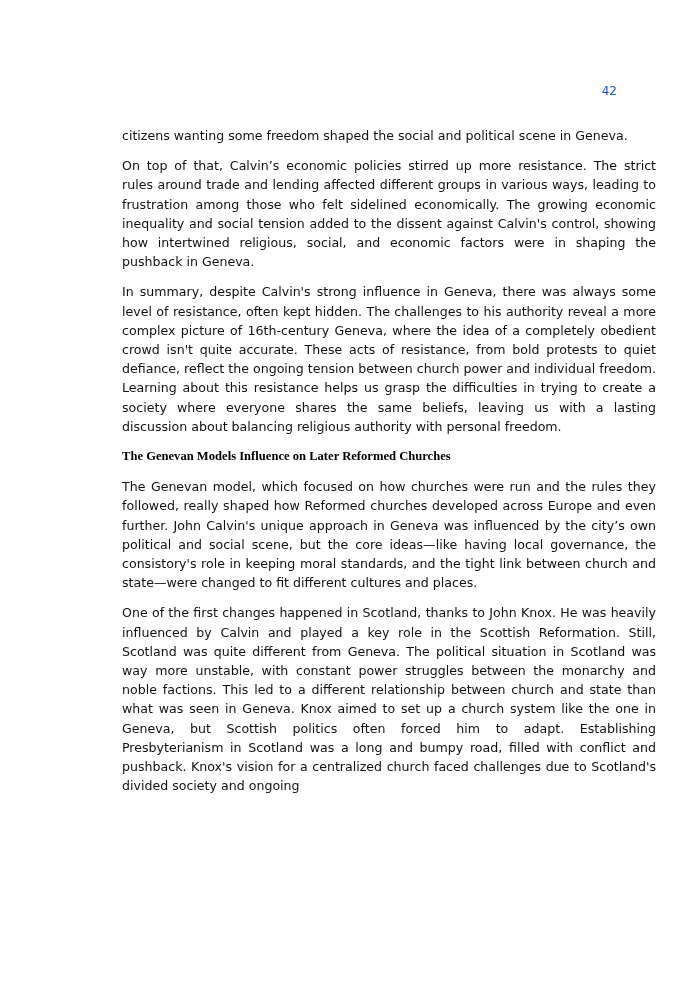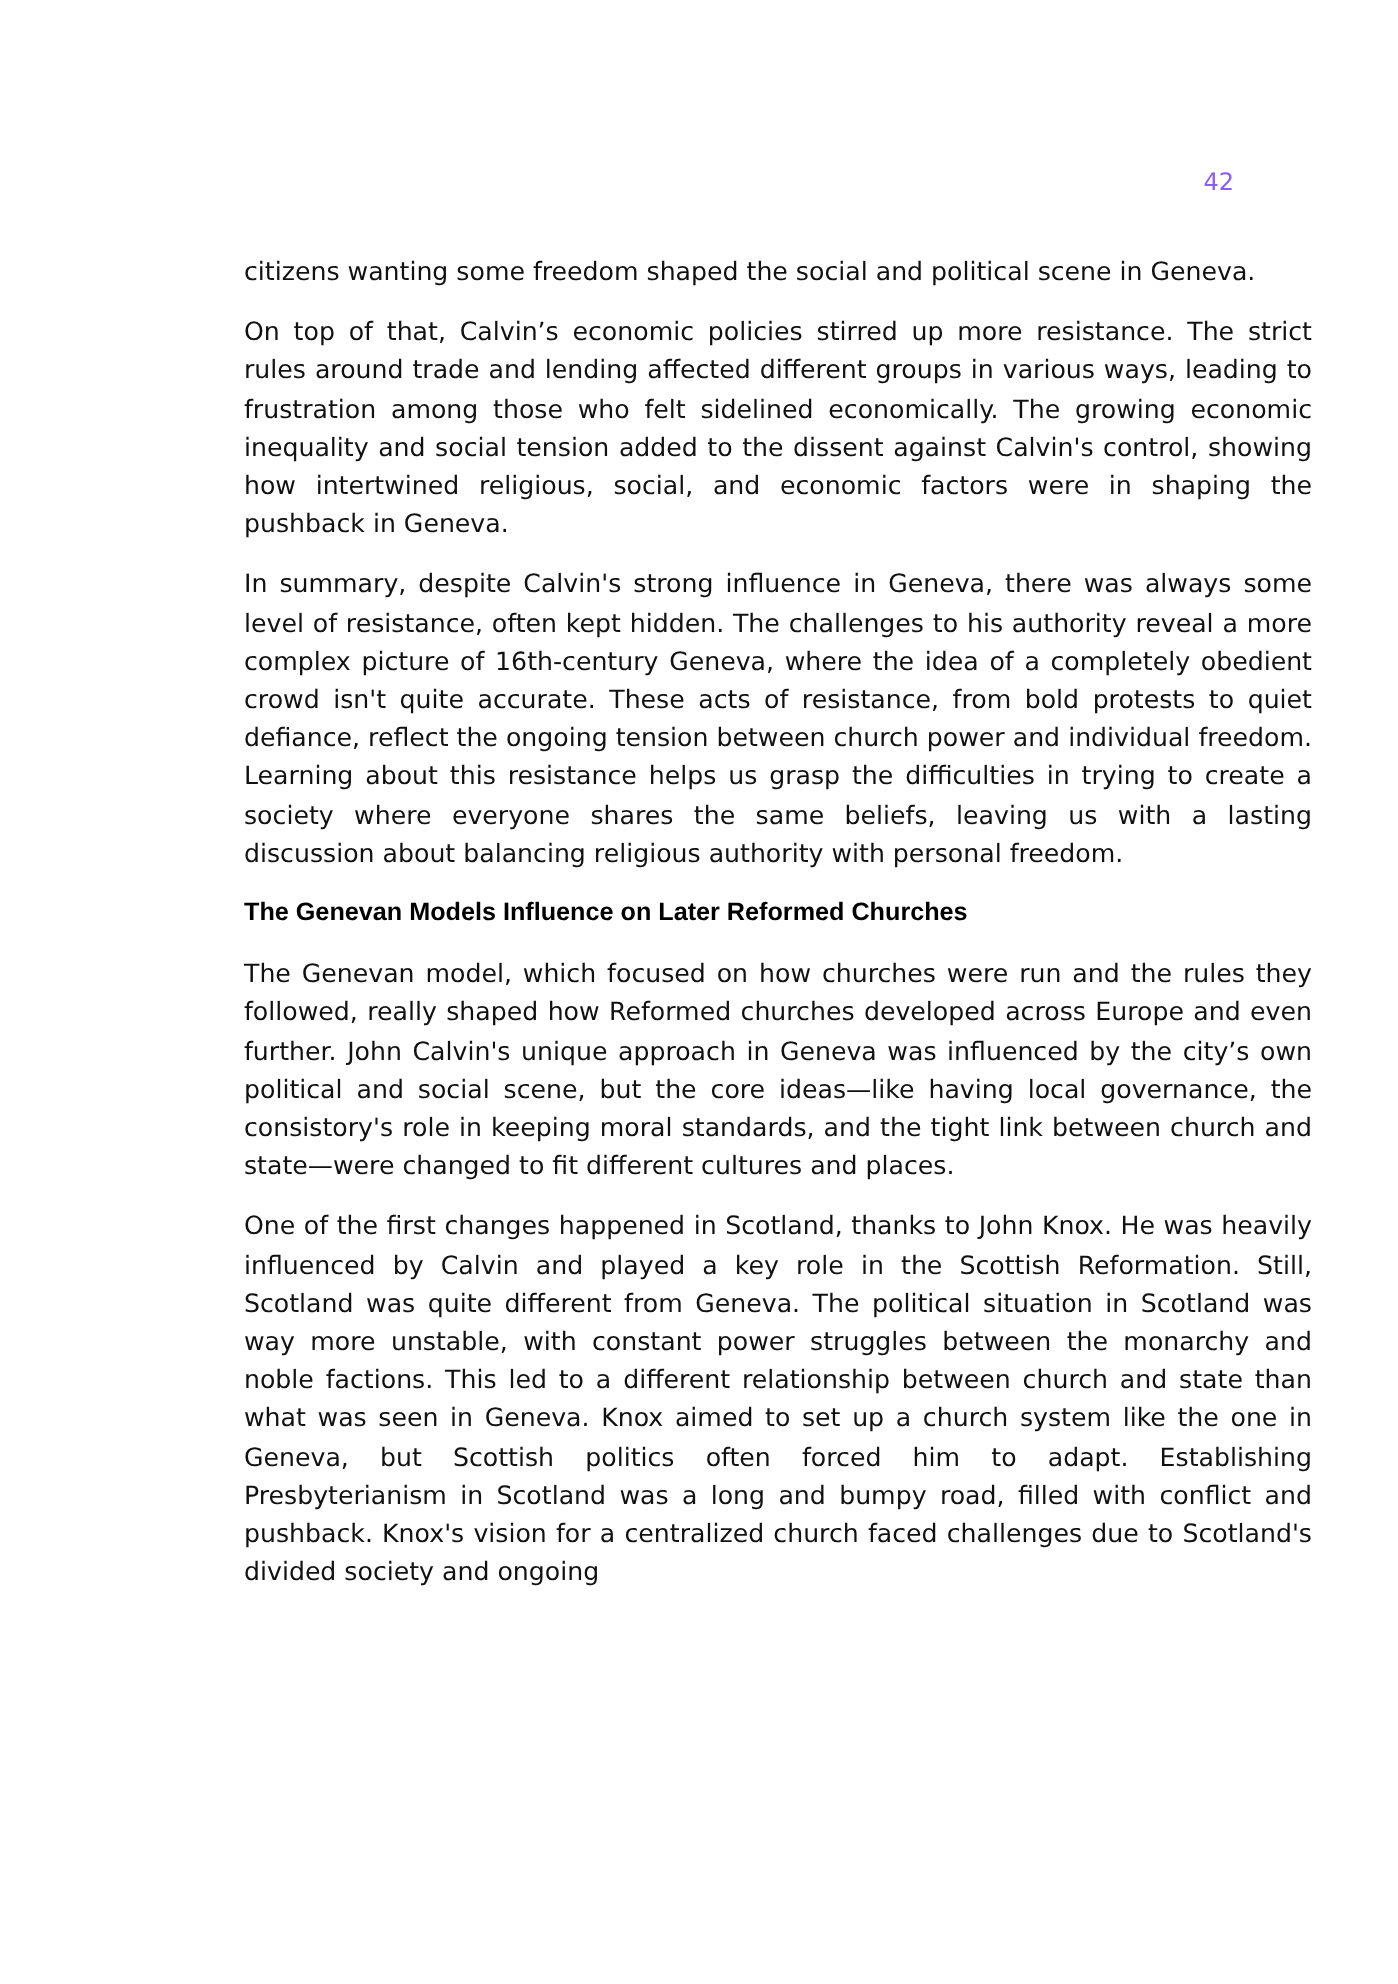--- a/index.html
+++ b/index.html
@@ -2,30 +2,30 @@
 <html><head>
   <meta charset="utf-8">
   <style>
     html, body { margin: 0; padding: 0; background: #ffffff; }
     body { width: 699px; height: 992px; position: relative; overflow: hidden; }
     .page {
       position: absolute; left: 0; top: 0; width: 699px; height: 992px; background: #fff;
     }
     .page-number {
       position: absolute; top: 84px; right: 82px;
-      font-family: "DejaVu Sans", sans-serif; font-size: 12px; color: #8b5cf6;
+      font-family: "DejaVu Sans", sans-serif; font-size: 12px; color: #1d4ed8;
     }
     .content {
       position: absolute; left: 82px; top: 126px; width: 534px;
       font-family: "DejaVu Sans", sans-serif; font-size: 12.6px; line-height: 19.2px;
       color: #111; text-align: justify; margin-left: 40px;
     }
     .content p { margin: 0 0 11px 0; }
     .content h2 {
-      font-family: Liberation Sans, sans-serif; font-size: 12.6px; font-weight: bold;
+      font-family: Liberation Serif, serif; font-size: 12.6px; font-weight: bold;
       margin: 0 0 11px 0; line-height: 19.2px; text-align: left; color: #000;
     }
   </style>
 </head>
 <body>
 
 <div class="page">
   <div class="page-number">42</div>
   <div class="content">
     <p>citizens wanting some freedom shaped the social and political scene in Geneva.</p>

